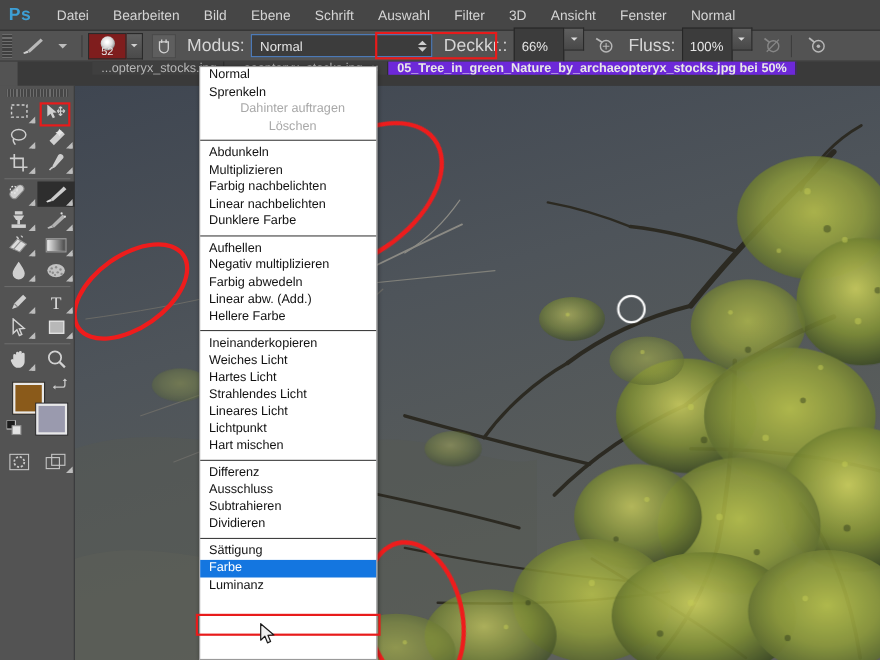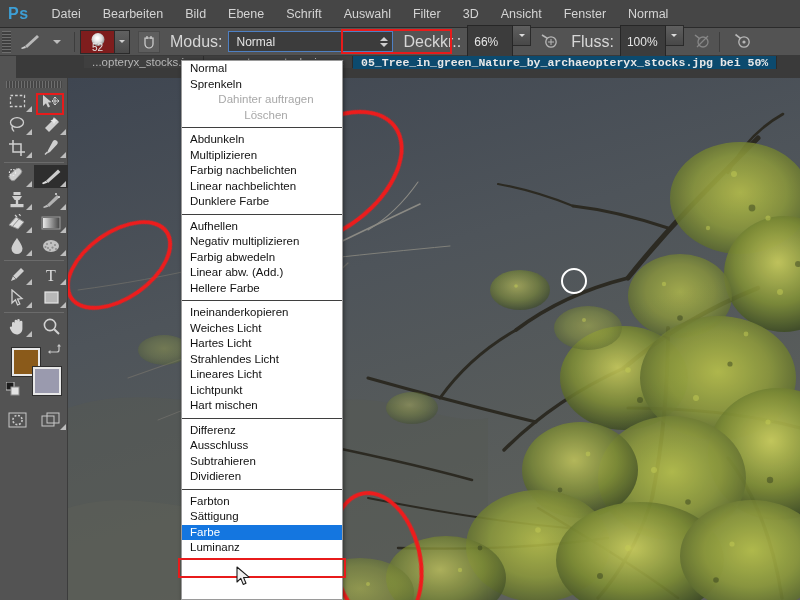--- a/index.html
+++ b/index.html
@@ -109,21 +109,21 @@
   .tabbar {
     position: absolute; left: 0; top: 56px; width: 800px; height: 22px;
     background: #3a3a3a; display: flex; align-items: flex-start; margin-left: 16px;
   }
   .tab {
     display:flex; align-items:center; gap:8px;
     padding: 0 8px; font-size: 11.5px; color: #b6b6b6;
     background:#3f3f3f; border-right:1px solid #2c2c2c;
     white-space: nowrap; overflow:hidden;
   }
-  .tab.active { background:#0c4a6e; color:#e8e8e8; font-weight:bold;font-family:Liberation Mono, monospace; }
+  .tab.active { background:#6d28d9; color:#e8e8e8; font-weight:bold; }
   .tab .x { color:#9a9a9a; font-size:11px; }
   .tab-spacer-left { width: 68px; background:#3a3a3a; }
 
   
   .toolbar {
     position:absolute; left:0; top:78px; width:68px; height:522px;
     background:#535353; border-right:1px solid #3c3c3c;
   }
   .tb-grip{
     width:56px;height:7px;margin:3px auto 2px auto;
@@ -680,21 +680,20 @@
     <div class="bm-item">Lichtpunkt</div>
     <div class="bm-item">Hart mischen</div>
     <div class="bm-sep"></div>
 
     <div class="bm-item">Differenz</div>
     <div class="bm-item">Ausschluss</div>
     <div class="bm-item">Subtrahieren</div>
     <div class="bm-item">Dividieren</div>
     <div class="bm-sep"></div>
 
-    <div class="bm-item">Farbton</div>
     <div class="bm-item">Sättigung</div>
     <div class="bm-item sel">Farbe</div>
     <div class="bm-item">Luminanz</div>
   </div>
 
   <div class="ann-farbe"></div>
 
   <div class="mouse-ptr">
     <svg width="16" height="22" viewBox="0 0 16 22">
       <path d="M1 1 L1 16 L4.8 12.4 L7.2 18.4 L10 17.2 L7.6 11.6 L13 11.2 Z" fill="#f0f0f0" stroke="#1a1a1a" stroke-width="1.1" stroke-linejoin="round"></path>

